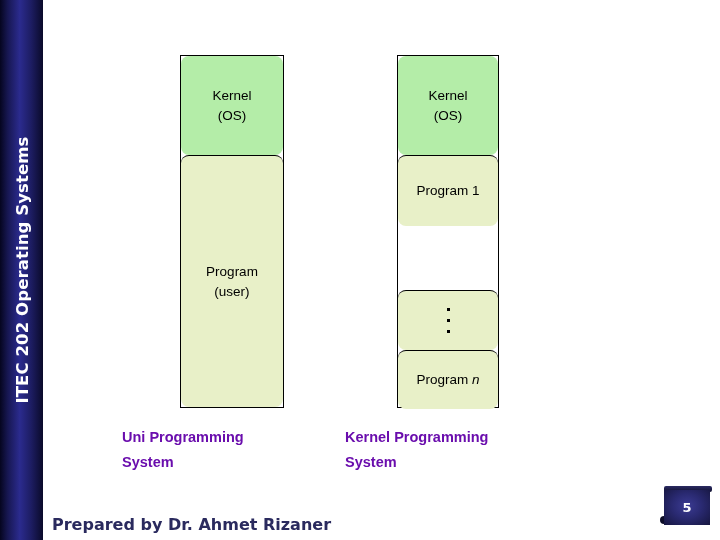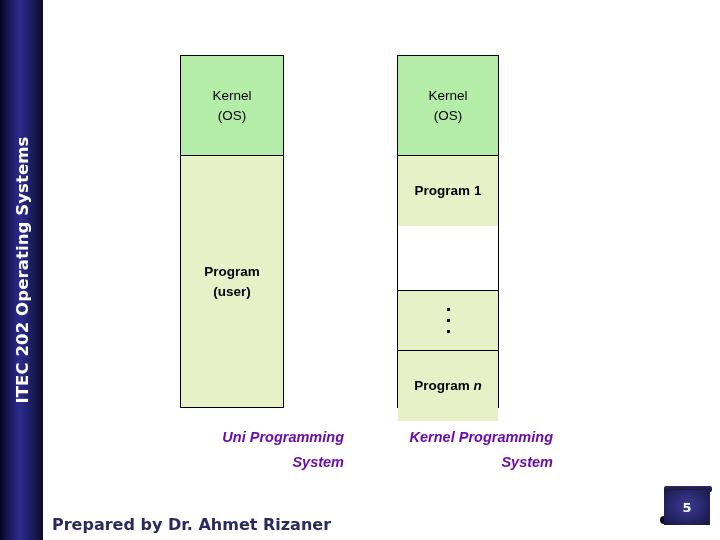--- a/index.html
+++ b/index.html
@@ -60,27 +60,27 @@
     right: 0;
     box-sizing: border-box;
     display: flex;
     align-items: center;
     justify-content: center;
     text-align: center;
     font-family: "Liberation Sans", sans-serif;
     font-size: 13.5px;
     color: #000000;
     line-height: 1.45;
+    border-radius: 8px;
   }
   .cell.kernel {
     background: #b4eda8;
   }
   .cell.prog {
     background: #e8f0c8;
-    font-weight: bold;
   }
   .cell.divider-top {
     border-top: 1.6px solid #000000;
   }
 
   
   #col-uni {
     left: 180px;
     top: 55px;
     width: 104px;
@@ -93,21 +93,21 @@
   #col-multi {
     left: 397px;
     top: 55px;
     width: 102px;
     height: 353px;
   }
   #multi-kernel   { top: 0px;   height: 99px; }
   #multi-prog1    { top: 99px;  height: 71px; }
   #multi-prog2    { top: 170px; height: 64px; }
   #multi-dots     { top: 234px; height: 60px; }
-  #multi-progn    { top: 294px; height: 71px; justify-content: center; }
+  #multi-progn    { top: 294px; height: 59px; justify-content: center; }
 
   .dots {
     display: flex;
     flex-direction: column;
     align-items: center;
     justify-content: center;
     gap: 8px;
     height: 100%;
     width: 100%;
   }
@@ -115,27 +115,26 @@
     display: block;
     width: 3px;
     height: 3px;
     background: #000000;
   }
   .ital { font-style: italic; }
 
   
   .caption {
     position: absolute;
-    text-align: right;
+    text-align: left;
     color: #6a0dad;
     font-family: "Liberation Sans", sans-serif;
     font-weight: bold;
     font-size: 14.5px;
     line-height: 1.75;
-    font-style: italic;
   }
   #caption-uni   { left: 122px; top: 425px; width: 222px; }
   #caption-multi { left: 345px; top: 425px; width: 208px; }
 
   
   #footer-author {
     position: absolute;
     left: 52px;
     top: 515px;
     font-family: "DejaVu Sans", sans-serif;

